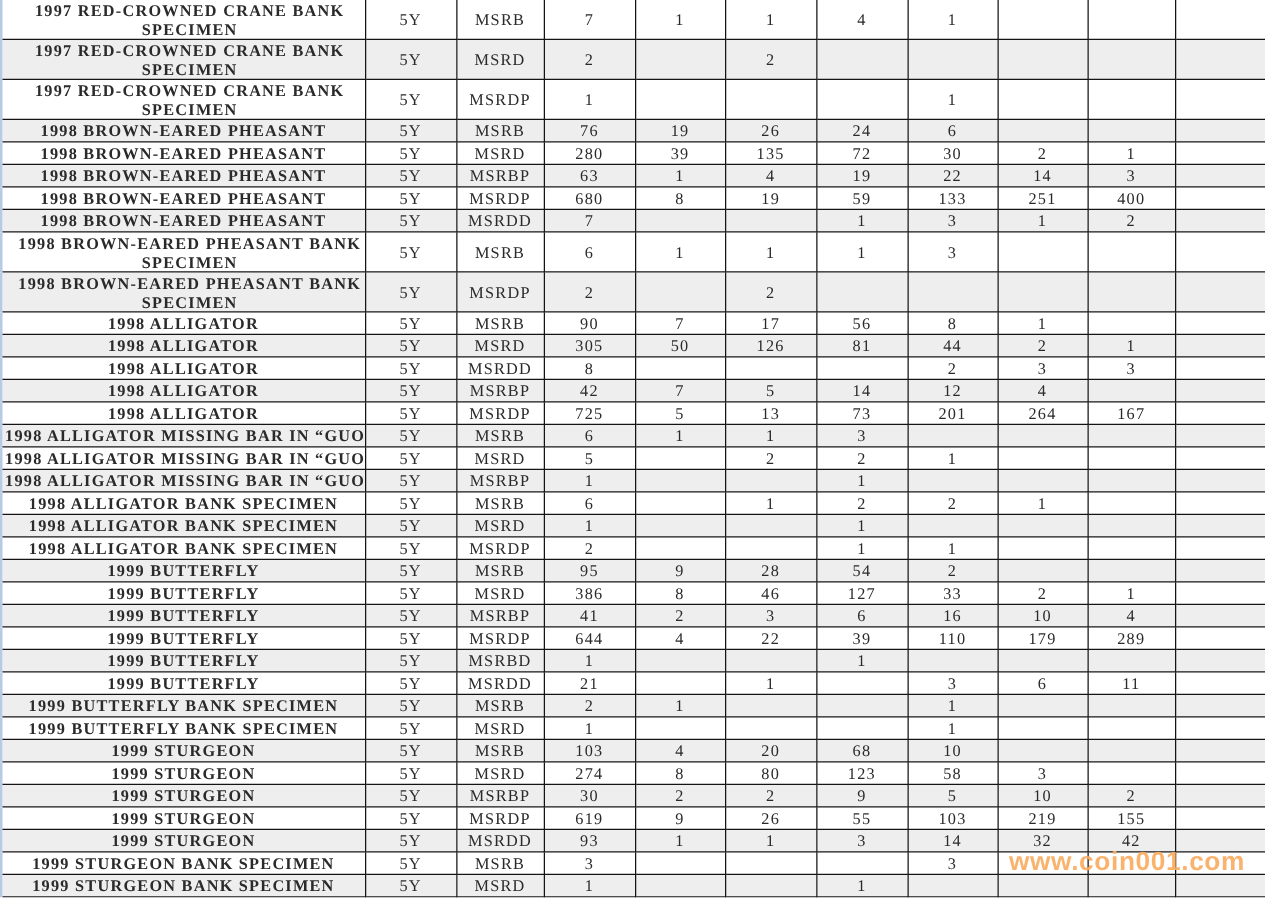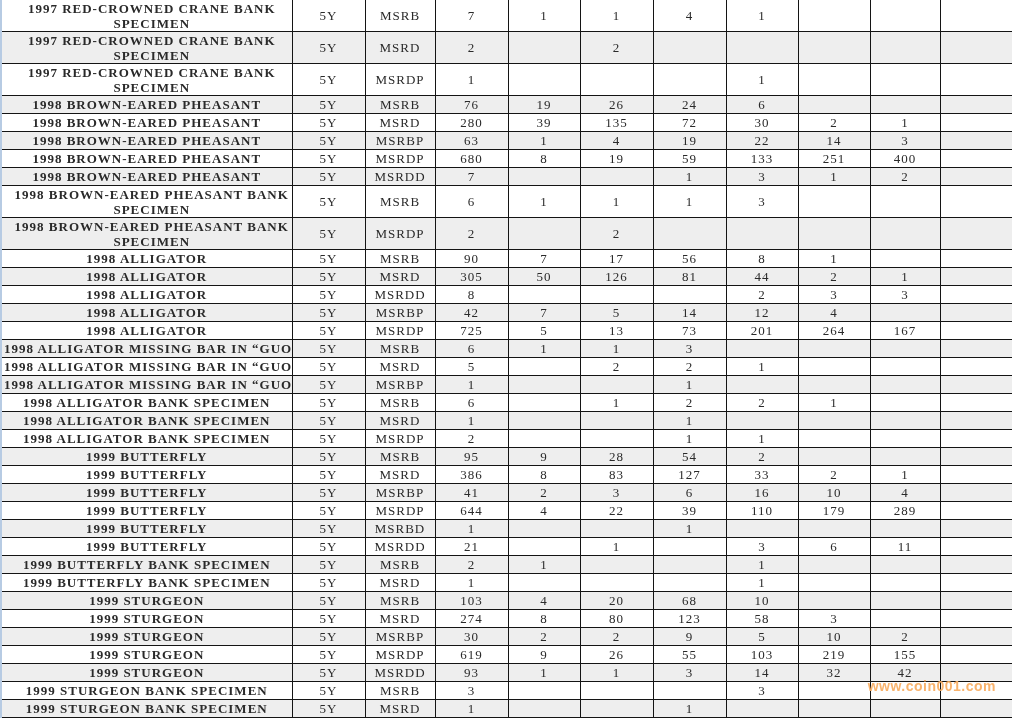--- a/index.html
+++ b/index.html
@@ -46,21 +46,21 @@
     color: #5c6c8a;
     white-space: nowrap;
   }
   tr.tall td.name { white-space: pre-line; padding-left: 12px; }
   .watermark {
     position: absolute;
     top: 678px;
     right: 16px;
     font-family: "Liberation Sans", sans-serif;
     font-weight: bold;
-    font-size: 14px;
+    font-size: 21px;
     letter-spacing: 0.5px;
     color: rgba(249, 172, 97, 0.92);
     pointer-events: none;
     white-space: nowrap;
   }
 </style>
 </head>
 <body>
 
 <div class="table-wrap">
@@ -369,21 +369,21 @@
           <td></td>
           <td></td>
           <td></td>
         </tr>
         <tr>
           <td class="name">1999 BUTTERFLY</td>
           <td>5Y</td>
           <td>MSRD</td>
           <td>386</td>
           <td>8</td>
-          <td>83</td>
+          <td>46</td>
           <td>127</td>
           <td>33</td>
           <td>2</td>
           <td>1</td>
           <td></td>
         </tr>
         <tr>
           <td class="name">1999 BUTTERFLY</td>
           <td>5Y</td>
           <td>MSRBP</td>

